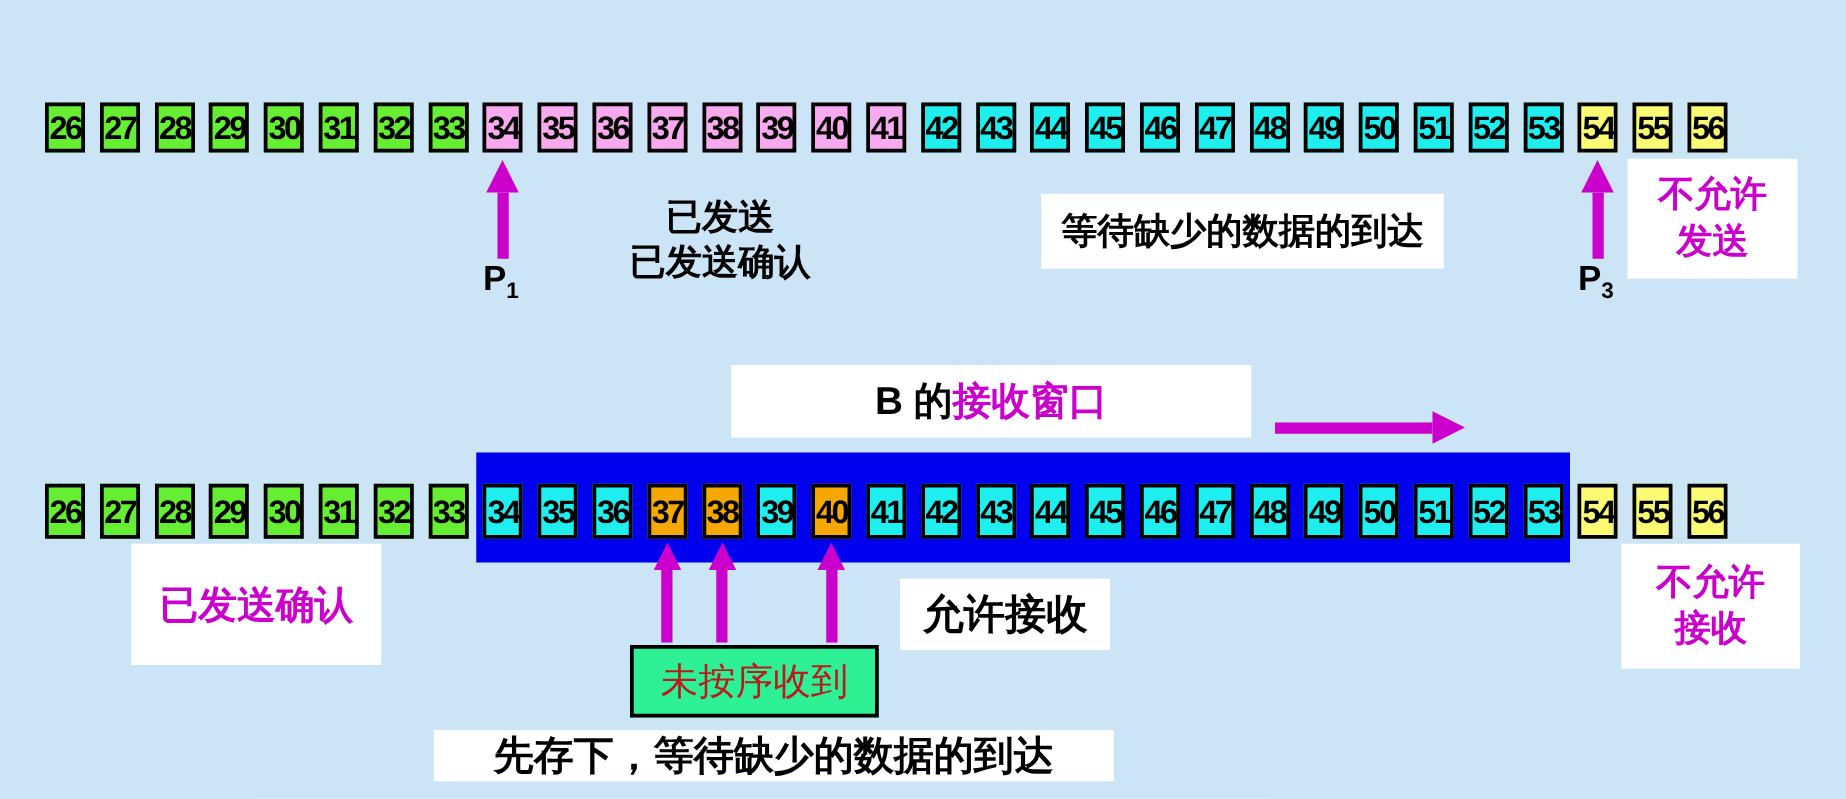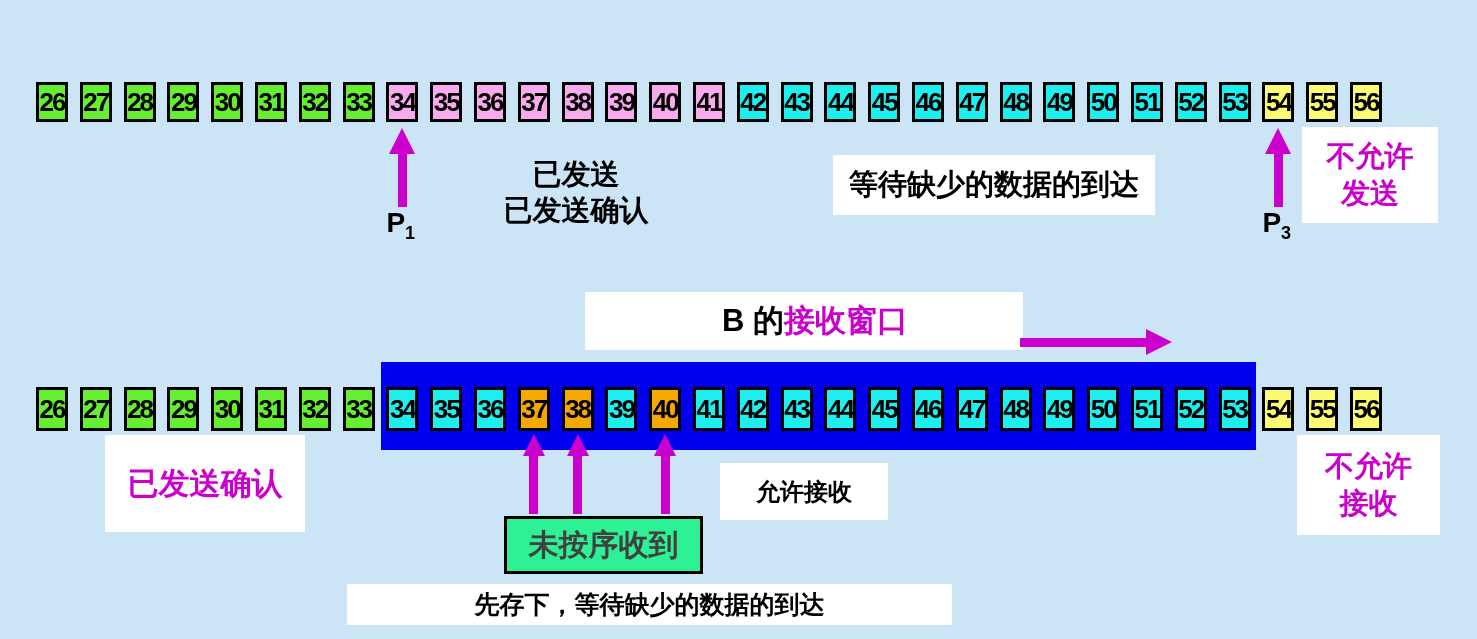--- a/index.html
+++ b/index.html
@@ -39,21 +39,21 @@
   .right-arrow .stem{position:absolute;left:0;top:9px;width:126px;height:9px;background:#cc00cc;}
   .right-arrow .head{position:absolute;left:126px;top:0;width:0;height:0;
                      border-top:13px solid transparent;border-bottom:13px solid transparent;
                      border-left:26px solid #cc00cc;}
 
   .pointer-label{position:absolute;font-weight:bold;font-size:28px;color:#000;}
   .pointer-label sub{font-size:18px;}
 
   .ooo-box{position:absolute;left:504px;top:516px;width:193px;height:52px;background:#2ef094;
            border:3px solid #000;display:flex;align-items:center;justify-content:center;
-           font-weight:bold;font-size:30px;color:#404040;}
+           font-weight:normal;font-size:30px;color:#b91c1c;}
 </style>
 </head>
 <body>
 
 <div id="stage">
 
   <div class="window-band"></div>
 
   <div class="row-sender" id="row-sender">
       <div class="seq-box s-acked" style="left: 36px;">26</div>
@@ -145,42 +145,42 @@
     <span>P</span><sub>1</sub>
   </div>
   <div class="up-arrow p-arrow" id="p3-arrow" style="left: 1265.4px; top: 128px;">
     <div class="head"></div>
     <div class="stem"></div>
   </div>
   <div class="pointer-label" id="p3-label" style="left: 1262.4px; top: 207px;">
     <span>P</span><sub>3</sub>
   </div>
 
-  <div class="strip" style="left:585px;top:292px;width:416px;height:58px;font-size:31px;padding-left:22px;">
+  <div class="strip" style="left:585px;top:292px;width:416px;height:58px;font-size:31px;">
     <span>B 的</span>
       <span class="magenta">接收窗口</span>
   </div>
   <div class="right-arrow">
     <div class="stem"></div>
     <div class="head"></div>
   </div>
 
   <div class="strip magenta" style="left:105px;top:435px;width:200px;height:97px;font-size:31px;line-height:40px;flex-direction:column;">
     <div>已发送确认</div>
   </div>
 
-  <div class="strip" style="left:720px;top:463px;width:168px;height:57px;font-size:24px;">
+  <div class="strip" style="left:720px;top:463px;width:168px;height:57px;font-size:33px;">
     <span>允许接收</span>
   </div>
 
   <div class="ooo-box">
     <span>未按序收到</span>
   </div>
 
-  <div class="strip" style="left:347px;top:584px;width:605px;height:41px;font-size:25px;">
+  <div class="strip" style="left:347px;top:584px;width:544px;height:41px;font-size:32px;">
     <span>先存下，等待缺少的数据的到达</span>
   </div>
 
   <div class="strip magenta" style="left:1297px;top:435px;width:143px;height:100px;font-size:29px;line-height:37px;flex-direction:column;">
     <div>不允许</div>
     <div>接收</div>
   </div>
 
   <div id="rx-arrows">
       <div class="up-arrow rx-arrow" style="left: 522.8px; top: 434px;">

